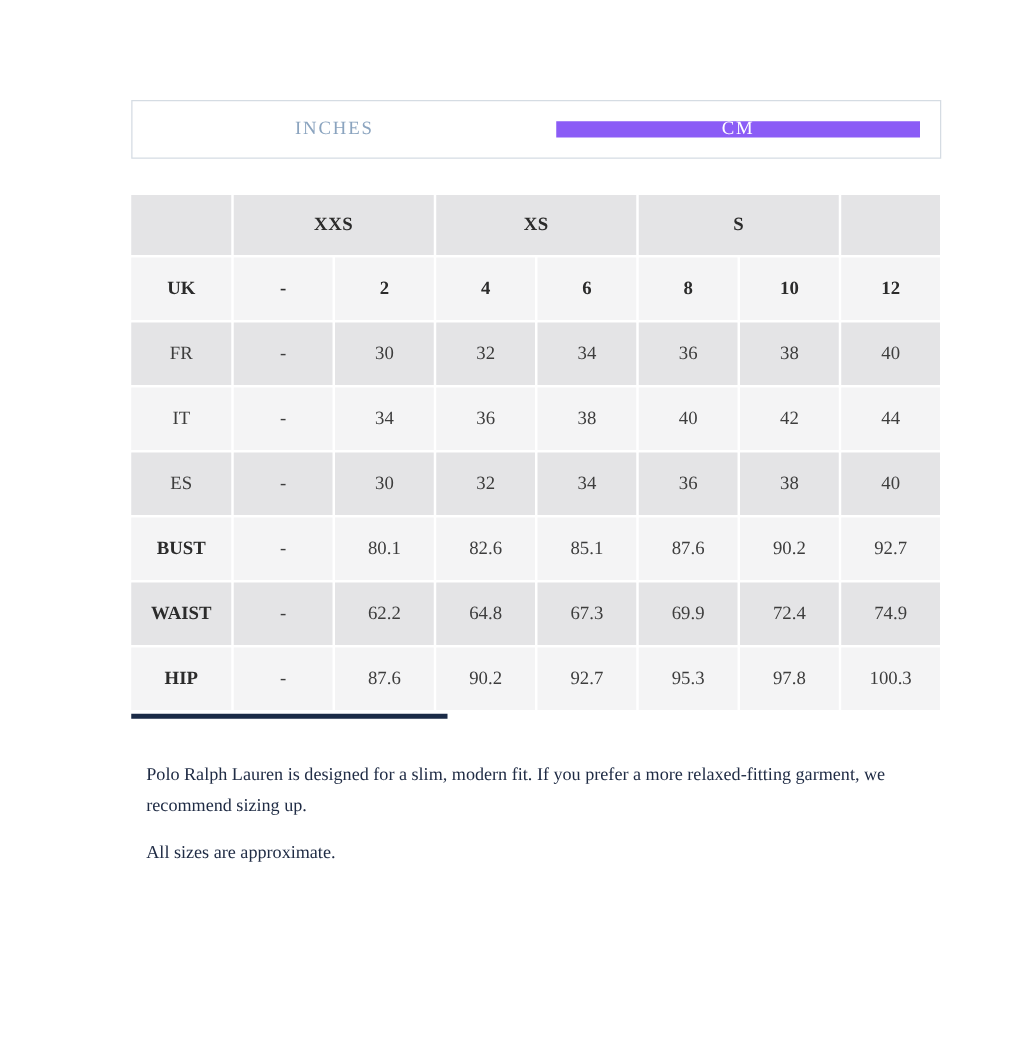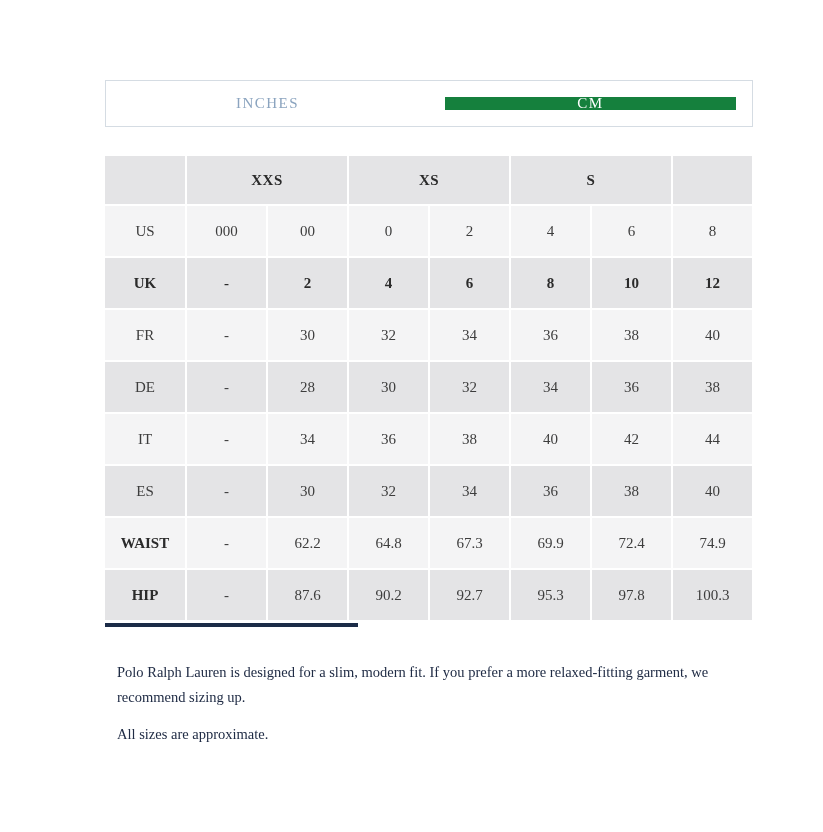--- a/index.html
+++ b/index.html
@@ -10,21 +10,21 @@
   .page{padding-left:105px;padding-top:80px;width:650px;}
 
   
   .tabbar{display:flex;width:648px;height:47px;box-sizing:border-box;border:1px solid #d5dce3;}
   .tab{
     flex:1;display:flex;align-items:center;justify-content:center;
     font-family:"Liberation Serif", serif;font-size:15px;letter-spacing:1.5px;
     border:none;padding:0;margin:16px;cursor:pointer;background:#ffffff;
   }
   .tab-inactive{color:#8ba4bf;}
-  .tab-active{background:#15803d;color:#ffffff;}
+  .tab-active{background:#8b5cf6;color:#ffffff;}
 
   
   table.size-table{
     margin-top:27px;margin-left:-2px;
     border-collapse:separate;border-spacing:2px;table-layout:fixed;
   }
   col.c-label{width:80px;}
   col.c-data{width:79px;}
   .size-table th,.size-table td{
     text-align:center;vertical-align:middle;
@@ -73,30 +73,20 @@
     <thead id="table-head">
         <tr>
           <th colspan="1"></th>
           <th colspan="2">XXS</th>
           <th colspan="2">XS</th>
           <th colspan="2">S</th>
           <th colspan="1"></th>
         </tr>
       </thead>
     <tbody id="table-body">
-        <tr class="normal">
-          <th>US</th>
-          <td>000</td>
-          <td>00</td>
-          <td>0</td>
-          <td>2</td>
-          <td>4</td>
-          <td>6</td>
-          <td>8</td>
-        </tr>
         <tr class="bold-row">
           <th>UK</th>
           <td>-</td>
           <td>2</td>
           <td>4</td>
           <td>6</td>
           <td>8</td>
           <td>10</td>
           <td>12</td>
         </tr>
@@ -104,48 +94,48 @@
           <th>FR</th>
           <td>-</td>
           <td>30</td>
           <td>32</td>
           <td>34</td>
           <td>36</td>
           <td>38</td>
           <td>40</td>
         </tr>
         <tr class="normal">
-          <th>DE</th>
-          <td>-</td>
-          <td>28</td>
-          <td>30</td>
-          <td>32</td>
-          <td>34</td>
-          <td>36</td>
-          <td>38</td>
-        </tr>
-        <tr class="normal">
           <th>IT</th>
           <td>-</td>
           <td>34</td>
           <td>36</td>
           <td>38</td>
           <td>40</td>
           <td>42</td>
           <td>44</td>
         </tr>
         <tr class="normal">
           <th>ES</th>
           <td>-</td>
           <td>30</td>
           <td>32</td>
           <td>34</td>
           <td>36</td>
           <td>38</td>
           <td>40</td>
+        </tr>
+        <tr class="bold-label">
+          <th>BUST</th>
+          <td>-</td>
+          <td>80.1</td>
+          <td>82.6</td>
+          <td>85.1</td>
+          <td>87.6</td>
+          <td>90.2</td>
+          <td>92.7</td>
         </tr>
         <tr class="bold-label">
           <th>WAIST</th>
           <td>-</td>
           <td>62.2</td>
           <td>64.8</td>
           <td>67.3</td>
           <td>69.9</td>
           <td>72.4</td>
           <td>74.9</td>

